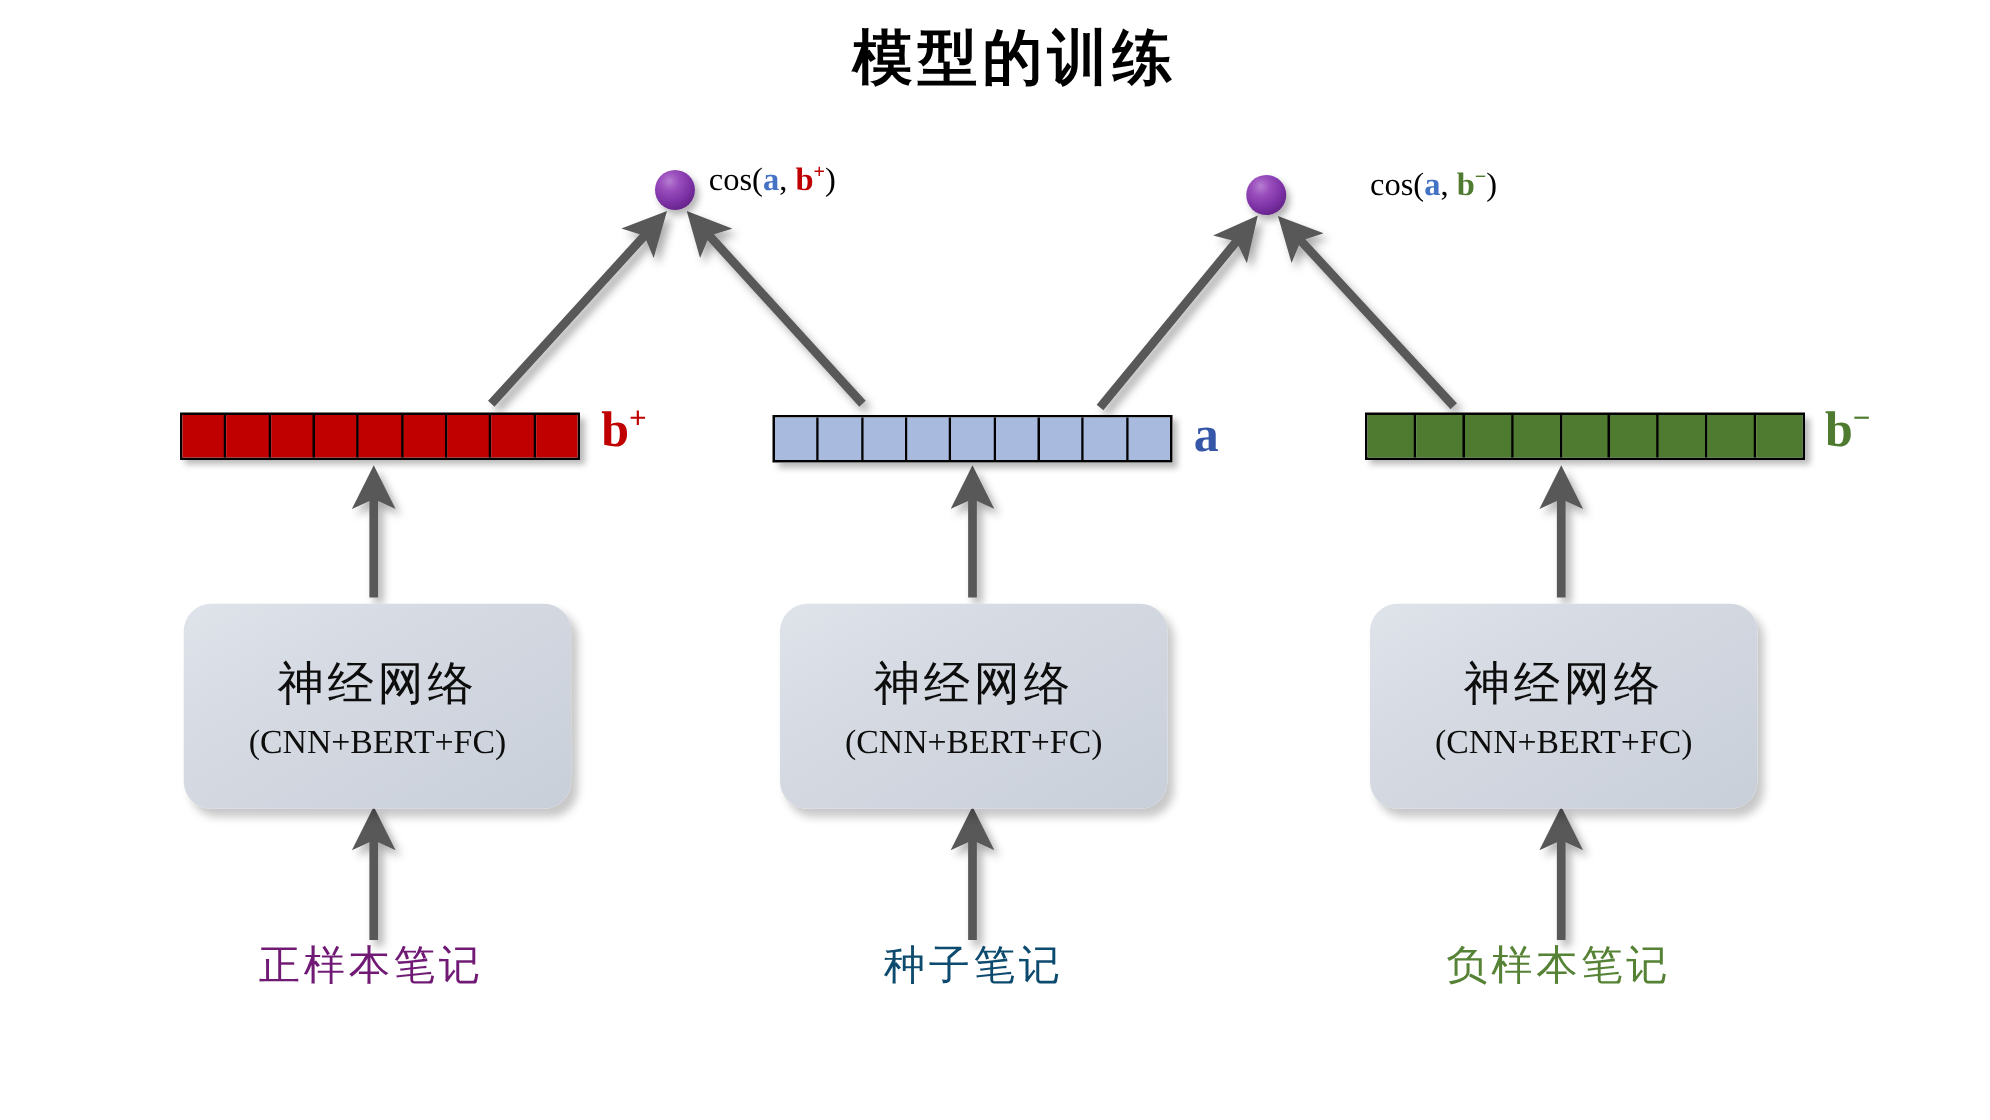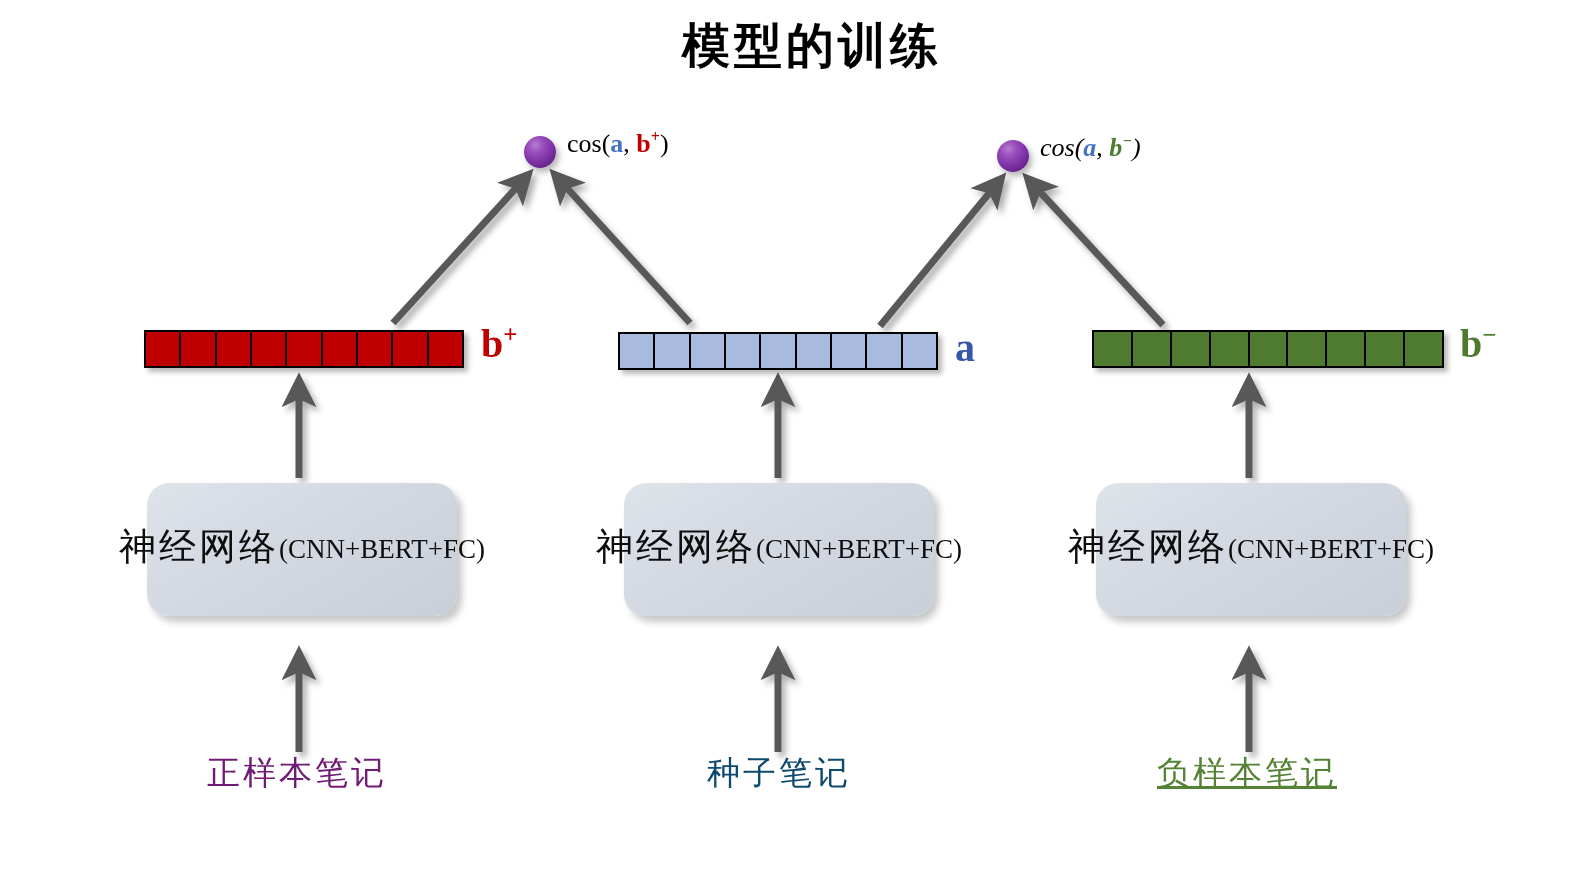--- a/index.html
+++ b/index.html
@@ -104,26 +104,26 @@
     line-height: 0;
   }
   .vec-name.red   { color: #c00000; }
   .vec-name.blue  { color: #3656a8; }
   .vec-name.green { color: #4e7b30; }
 
   
   .nn-box {
     position: absolute;
     width: 310px;
-    height: 133px;
+    height: 164px;
     border-radius: 22px;
     background: linear-gradient(150deg, #dfe3ea 0%, #d3d8e1 45%, #c9cfd9 100%);
     box-shadow: 5px 6px 7px rgba(0,0,0,0.22);
     display: flex;
-    flex-direction: row;
+    flex-direction: column;
     align-items: center;
     justify-content: center;
     box-sizing: border-box;
   }
   .nn-box .cn {
     font-family: "Liberation Serif", serif;
     font-size: 37px;
     color: #0d0d0d;
     letter-spacing: 3px;
     margin-bottom: 6px;
@@ -199,21 +199,21 @@
       <line x1="1249" y1="752" x2="1249" y2="655"></line>
     </g>
   </svg>
 
   <div class="sphere" style="left:524px; top:136px;"></div>
   <div class="cos-label" style="left:567px; top:131px;">
     <span>cos(</span><span class="v-a">a</span><span>, </span><span class="v-bp">b</span><sup class="v-bp">+</sup><span>)</span>
   </div>
 
   <div class="sphere" style="left:997px; top:140px;"></div>
-  <div class="cos-label" style="left:1040px; top:135px;font-style:italic;">
+  <div class="cos-label" style="left:1096px; top:135px;">
     <span>cos(</span><span class="v-a">a</span><span>, </span><span class="v-bn">b</span><sup class="v-bn">−</sup><span>)</span>
   </div>
 
   <div class="vector red" style="left:144px; top:330px; width:320px;">
     <div class="cell"></div>
     <div class="cell"></div>
     <div class="cell"></div>
     <div class="cell"></div>
     <div class="cell"></div>
     <div class="cell"></div>
@@ -265,15 +265,15 @@
     <div class="en">(CNN+BERT+FC)</div>
   </div>
 
   <div class="nn-box" style="left:1096px; top:483px;">
     <div class="cn">神经网络</div>
     <div class="en">(CNN+BERT+FC)</div>
   </div>
 
   <div class="input-label red" style="left:207px; top:757px;">正样本笔记</div>
   <div class="input-label blue" style="left:707px; top:757px;">种子笔记</div>
-  <div class="input-label green" style="left:1157px; top:757px;text-decoration:underline;">负样本笔记</div>
+  <div class="input-label green" style="left:1157px; top:757px;">负样本笔记</div>
 
 </div>
 
 </body></html>

